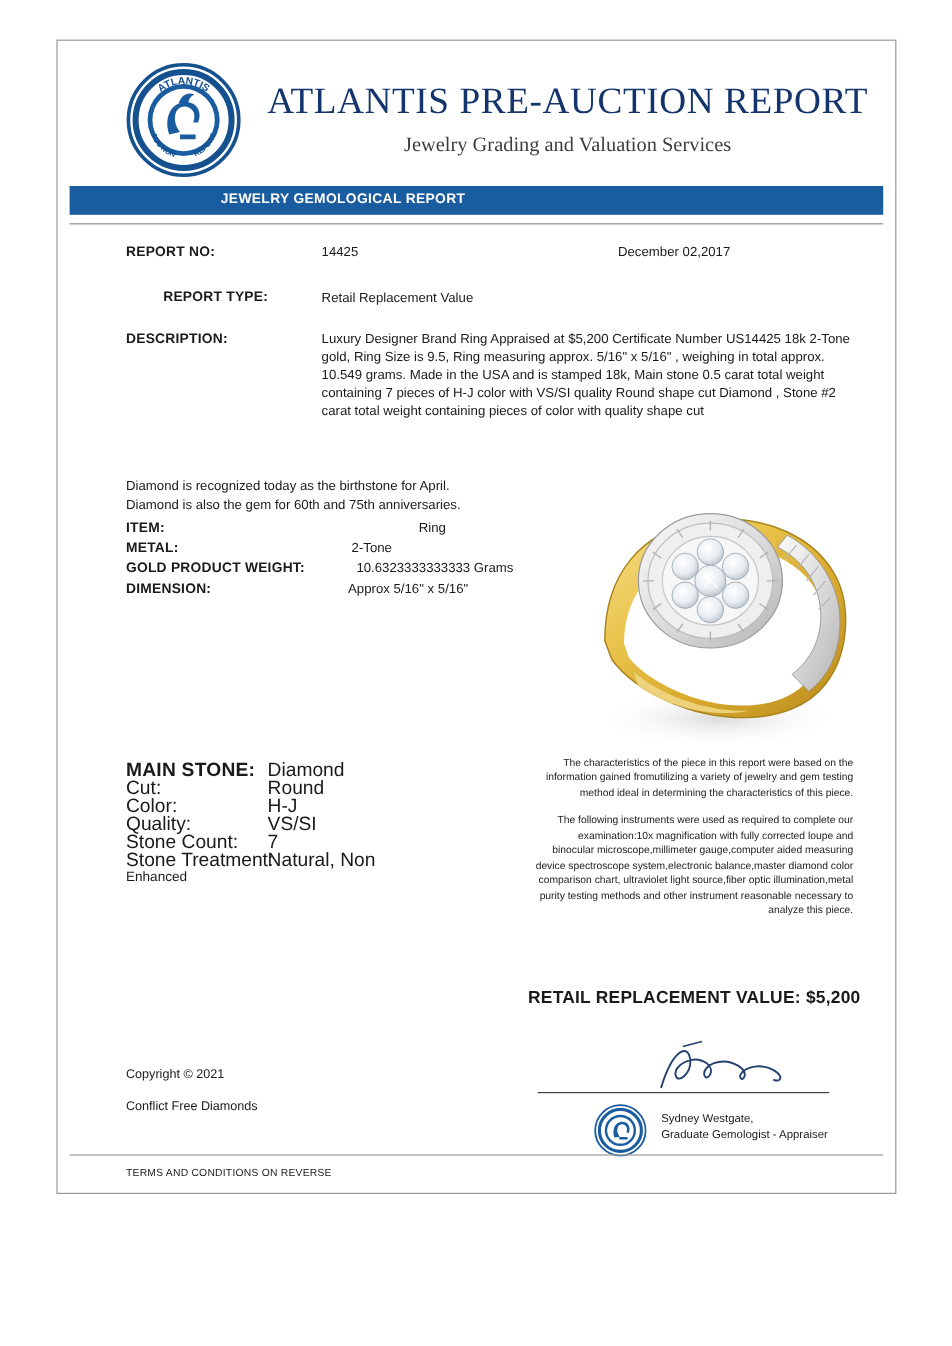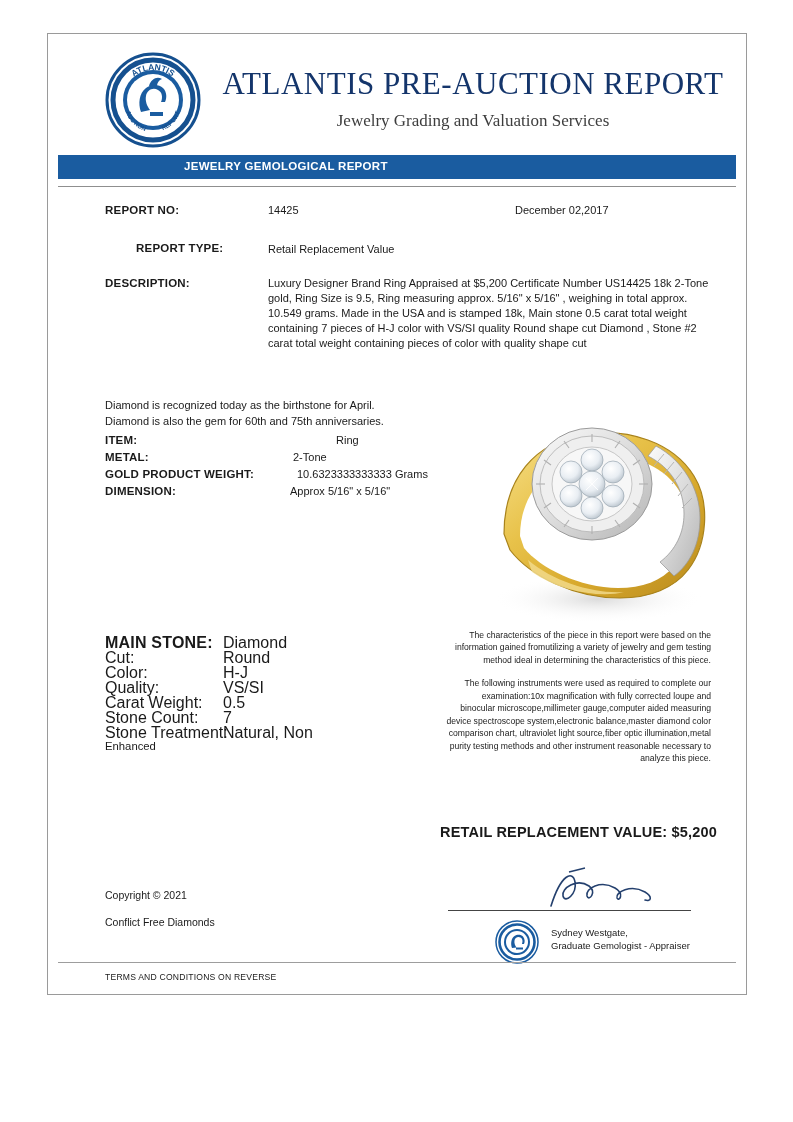--- a/index.html
+++ b/index.html
@@ -336,21 +336,21 @@
 
     <div class="field-label r-desc-label">DESCRIPTION:</div>
     <div class="r-desc-value">Luxury Designer Brand Ring Appraised at $5,200 Certificate Number US14425 18k 2-Tone gold, Ring Size is 9.5, Ring measuring approx. 5/16" x 5/16" , weighing in total approx. 10.549 grams. Made in the USA and is stamped 18k, Main stone 0.5 carat total weight containing 7 pieces of H-J color with VS/SI quality Round shape cut Diamond , Stone #2 carat total weight containing pieces of color with quality shape cut</div>
 
     <div class="birthstone" style="white-space:pre-line;">Diamond is recognized today as the birthstone for April.
 Diamond is also the gem for 60th and 75th anniversaries.</div>
 
     <div class="spec-list">
         <div class="spec-row">
           <span class="spec-key">ITEM:</span>
-          <span class="spec-val" style="left: 183px; padding-left: 48px;">Ring</span>
+          <span class="spec-val" style="left: 196px; padding-left: 48px;">Ring</span>
         </div>
         <div class="spec-row">
           <span class="spec-key">METAL:</span>
           <span class="spec-val" style="left: 188px;">2-Tone</span>
         </div>
         <div class="spec-row">
           <span class="spec-key">GOLD PRODUCT WEIGHT:</span>
           <span class="spec-val" style="left: 192px;">10.6323333333333 Grams</span>
         </div>
         <div class="spec-row">
@@ -449,24 +449,20 @@
         </div>
         <div class="ms-row">
           <span class="ms-key">Color:</span>
           <span class="ms-val">H-J</span>
         </div>
         <div class="ms-row">
           <span class="ms-key">Quality:</span>
           <span class="ms-val">VS/SI</span>
         </div>
         <div class="ms-row">
-          <span class="ms-key">Carat Weight:</span>
-          <span class="ms-val">0.5</span>
-        </div>
-        <div class="ms-row">
           <span class="ms-key">Stone Count:</span>
           <span class="ms-val">7</span>
         </div>
         <div class="ms-row">
           <span class="ms-key">Stone Treatment:</span>
           <span class="ms-val">Natural, Non</span>
         </div>
         <div class="ms-extra">Enhanced</div>
       </div>
 

